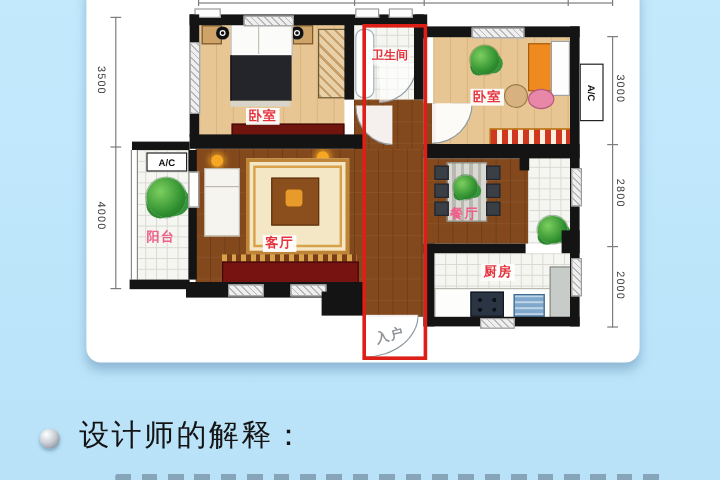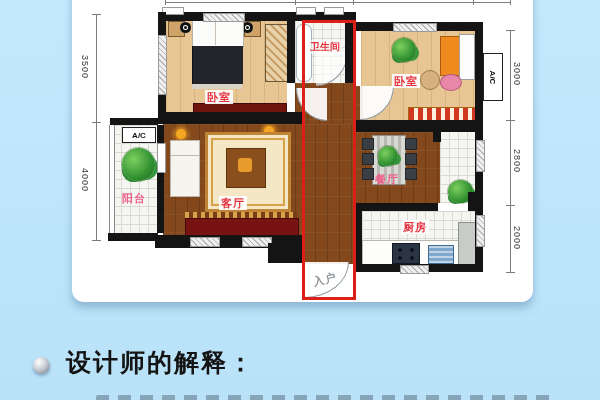--- a/index.html
+++ b/index.html
@@ -43,21 +43,21 @@
      box-shadow:7px 3px 0 -4px #35953a,-5px 6px 0 -5px #2e8a33,0 0 0 1px rgba(20,80,20,.35);}
   .door{position:absolute;background:rgba(255,255,255,.92);border:1px solid #8e9aa2;}
   .lamp{position:absolute;width:11px;height:11px;border-radius:50%;background:#101010;
      box-shadow:inset 0 0 0 3px #101010,inset 0 0 0 4px #fff;}
   .glow{position:absolute;width:10px;height:10px;border-radius:50%;background:#f5a623;
      box-shadow:0 0 5px 2px rgba(245,166,35,.8);}
   .redrect{position:absolute;border:3px solid #de1f18;background:transparent;z-index:40;}
   .bullet{position:absolute;width:17px;height:17px;border-radius:50%;
      background:radial-gradient(circle at 34% 30%,#ffffff,#c9ced6 45%,#8d949e 80%,#70767e);
      box-shadow:0 2px 3px rgba(70,110,150,.5);}
-  .title{position:absolute;font-size:25px;font-weight:bold;color:#141414;letter-spacing:2px;}
+  .title{position:absolute;font-size:25px;font-weight:normal;color:#141414;letter-spacing:2px;}
   .smudge{position:absolute;height:6px;opacity:.45;border-radius:2px;
      background:repeating-linear-gradient(90deg,rgba(35,45,60,.75) 0 13px,transparent 13px 22px);}
   .chairs{background:#3a3f45;border:1px solid #23262b;}
   .stripes{background:repeating-linear-gradient(90deg,#d9d9d4 0 4px,#b9b9b2 4px 7px);border:1px solid #8d8d86;}
   .hatch{background:repeating-linear-gradient(45deg,#c9a06a 0 2px,#e8d0a8 2px 6px);border:1px solid #6b5836;}
 </style>
 </head>
 <body>
 
 <div class="stage">

